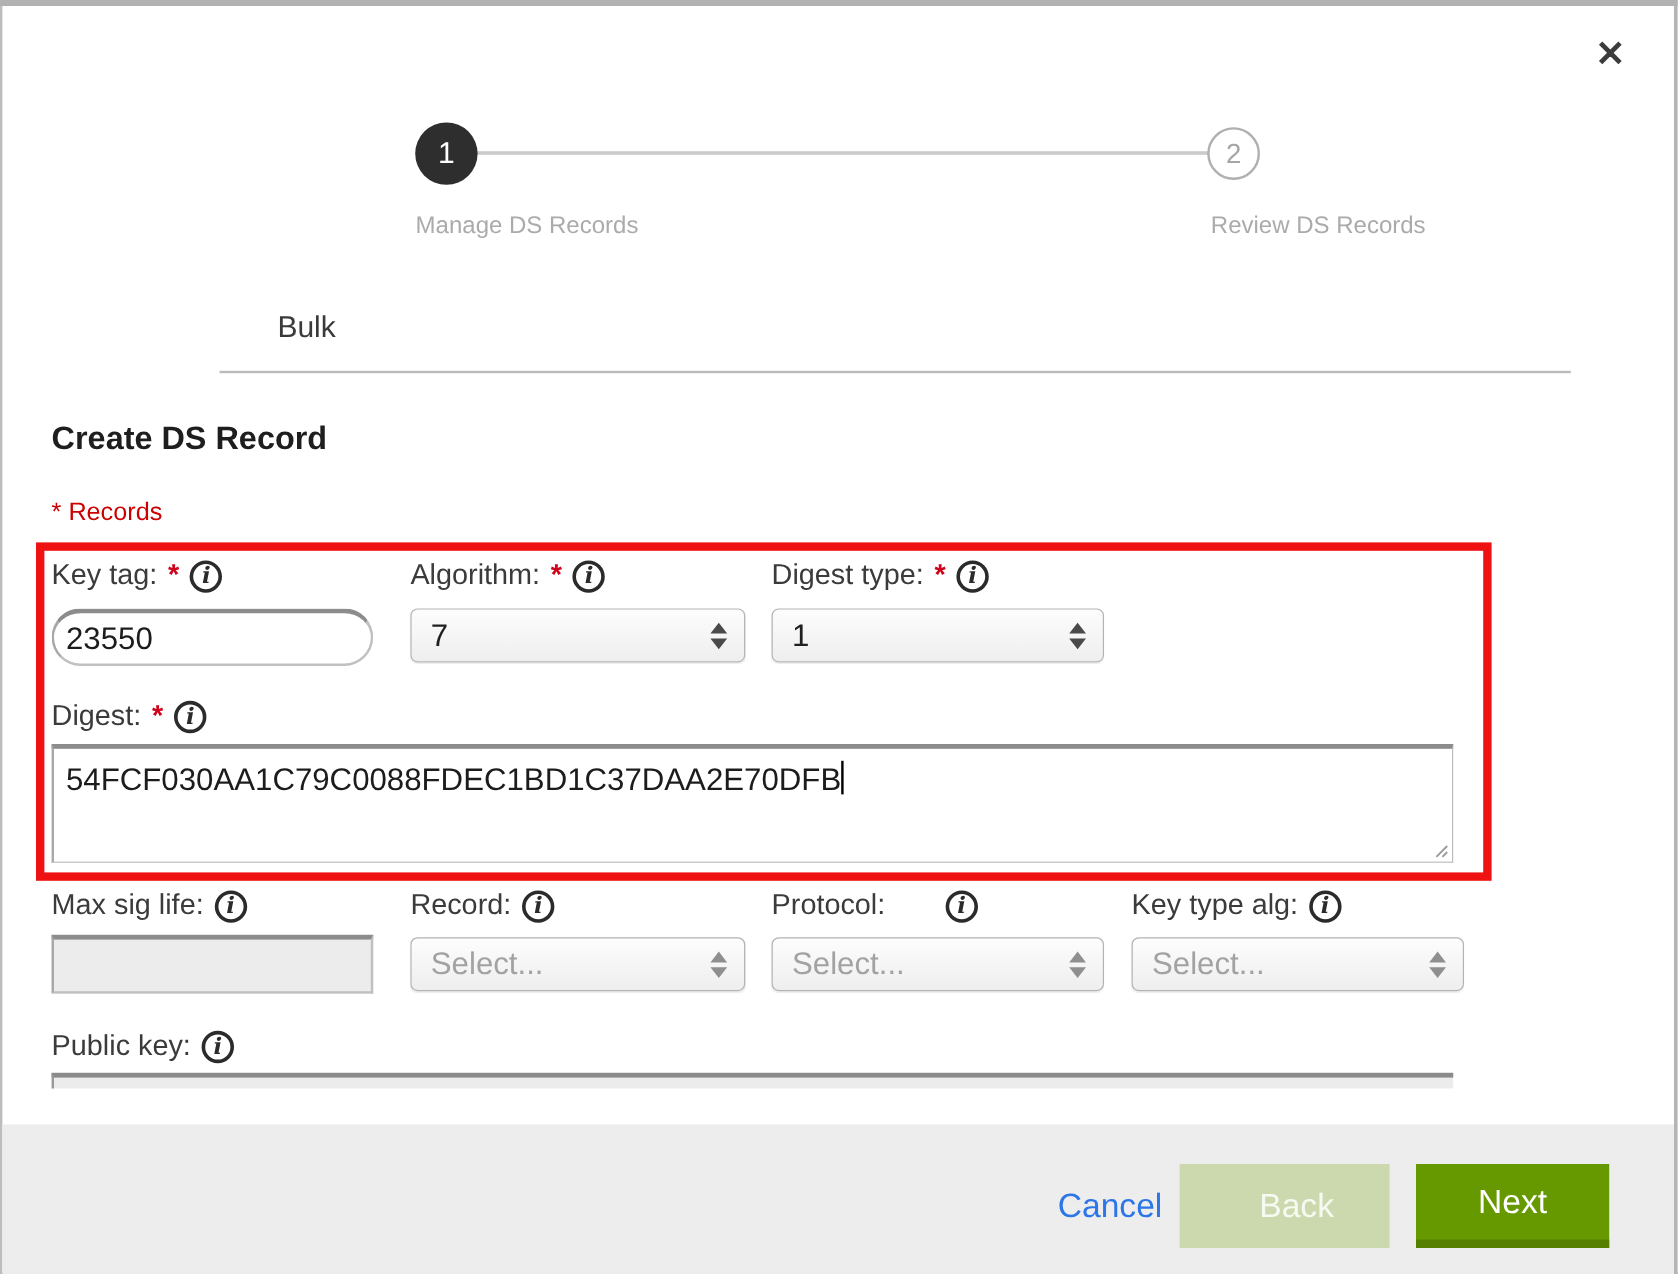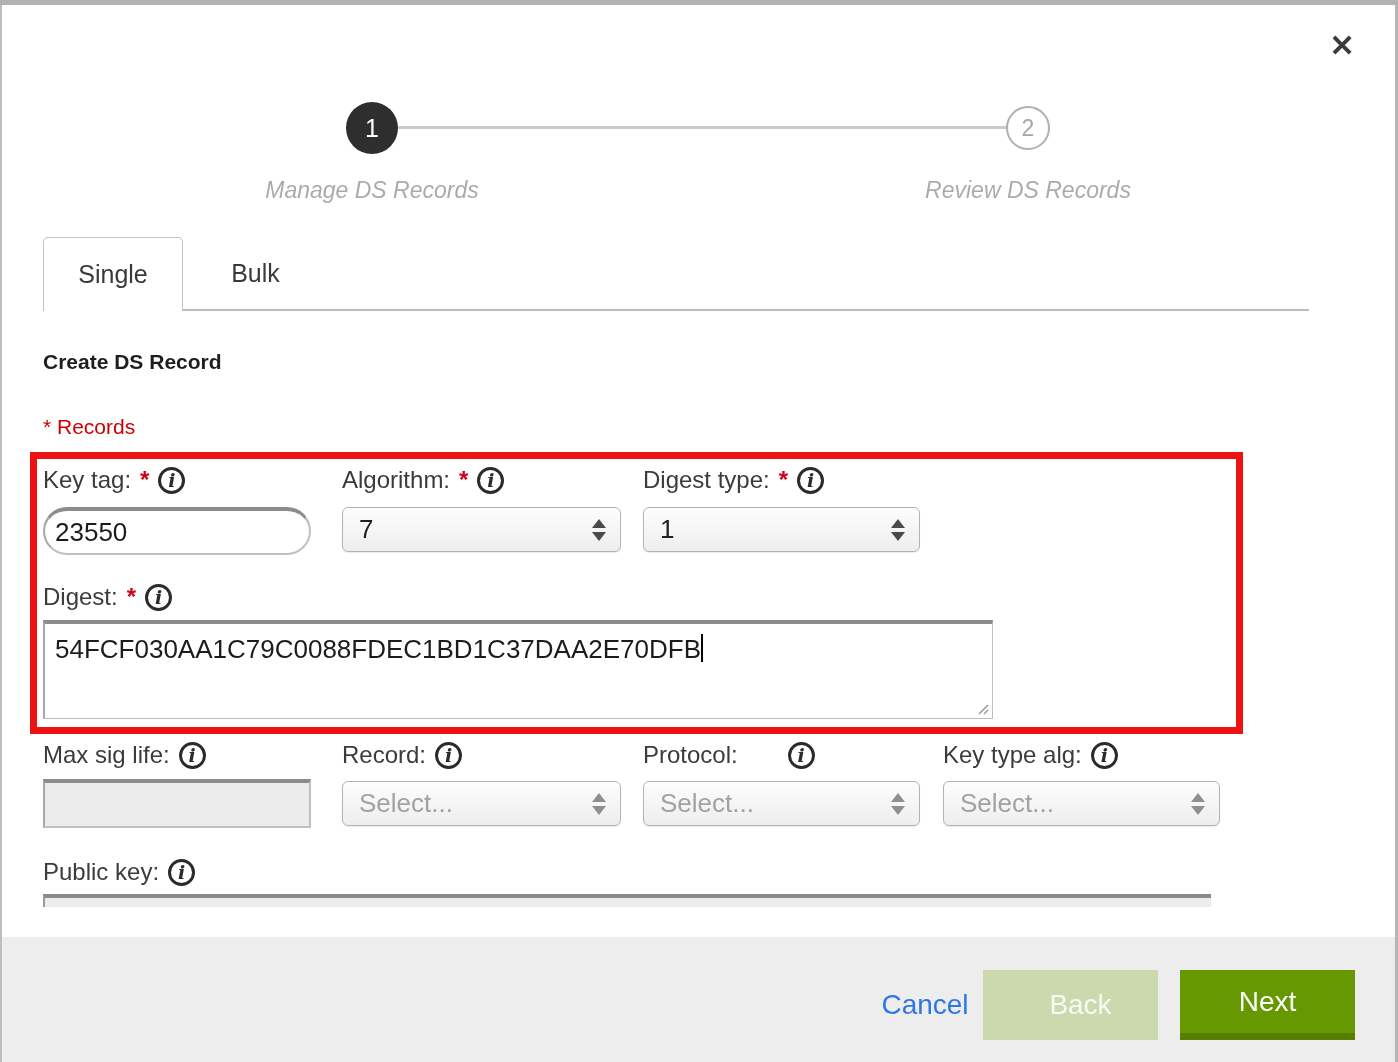--- a/index.html
+++ b/index.html
@@ -21,37 +21,37 @@
   .step-line { position: absolute; left: 397px; top: 126px; width: 611px; height: 3px; background: #cbcbcb; }
   .step-circle-1 {
     position: absolute; left: 346px; top: 102px; width: 52px; height: 52px; border-radius: 50%;
     background: #2e2e2e; color: #ffffff; font-size: 25px; display: flex; align-items: center; justify-content: center;
   }
   .step-circle-2 {
     position: absolute; left: 1006px; top: 106px; width: 44px; height: 44px; border-radius: 50%;
     background: #ffffff; border: 2px solid #b0b0b0; color: #a6a6a6; font-size: 23px;
     display: flex; align-items: center; justify-content: center;
   }
-  .step-label { position: absolute; top: 177px; width: 320px; text-align: center; font-size: 23px; color: #ababab; font-style: italic; }
+  .step-label { position: absolute; top: 177px; width: 320px; text-align: right; font-size: 20px; color: #ababab; }
   .step-label-1 { left: 212px; }
   .step-label-2 { left: 868px; }
 
   
   .tab-line { position: absolute; left: 183px; top: 309px; width: 1126px; height: 2px; background: #bbbbbb; }
   .tab-single {
     position: absolute; left: 43px; top: 237px; width: 140px; height: 74px;
     border: 1px solid #c3c3c3; border-bottom: none; border-radius: 5px 5px 0 0; background: #ffffff;
     display: flex; align-items: center; justify-content: center; font-size: 25px; color: #3a3a3a; cursor: pointer;
   }
   .tab-bulk {
     position: absolute; left: 183px; top: 237px; width: 145px; height: 72px;
     display: flex; align-items: center; justify-content: center; font-size: 25px; color: #3a3a3a; cursor: pointer;
   }
 
-  .form-title { position: absolute; left: 43px; top: 350px; font-size: 21px; font-weight: 700; color: #1e1e1e; }
+  .form-title { position: absolute; left: 43px; top: 350px; font-size: 27px; font-weight: 700; color: #1e1e1e; }
   .required-note { position: absolute; left: 43px; top: 415px; font-size: 21px; color: #cc0000; }
 
   .highlight-box { position: absolute; left: 30px; top: 452px; width: 1213px; height: 282px; border: 7px solid #ef1212; }
 
   .field-label { position: absolute; font-size: 24px; color: #3b3b3b; display: flex; align-items: center; }
   .req-star { color: #d0021b; font-size: 24px; margin-left: 9px; font-weight: 700; }
   .info-icon {
     display: inline-flex; align-items: center; justify-content: center;
     width: 27px; height: 27px; border: 3px solid #2b2b2b; border-radius: 50%;
     margin-left: 9px; font-family: "DejaVu Serif", serif; font-style: italic; font-weight: 700;
@@ -97,40 +97,39 @@
     position: absolute; left: 863px; top: 33px; width: 120px; height: 70px;
     display: flex; align-items: center; justify-content: center;
     font-size: 28px; color: #2d76e8; cursor: pointer;
   }
   .back-btn {
     position: absolute; left: 981px; top: 33px; width: 175px; height: 70px;
     background: #ccd9ae; color: #f7faf0; font-size: 28px; border: none;
     display: flex; align-items: center; justify-content: center; cursor: default; padding-left: 20px;
   }
   .next-btn {
-    position: absolute; left: 1178px; top: 33px; width: 175px; height: 70px;
+    position: absolute; left: 1178px; top: 33px; width: 161px; height: 70px;
     background: #669900; border-bottom: 7px solid #567f00; color: #ffffff; font-size: 28px;
     display: flex; align-items: center; justify-content: center; cursor: pointer;
   }
 </style>
 </head>
 <body>
 
 <div class="page">
 
   <div class="close-btn">✕</div>
 
   <div class="step-line"></div>
   <div class="step-circle-1">1</div>
   <div class="step-circle-2">2</div>
   <div class="step-label step-label-1">Manage DS Records</div>
   <div class="step-label step-label-2">Review DS Records</div>
 
   <div class="tab-line"></div>
-  <div class="tab-single">Single</div>
   <div class="tab-bulk">Bulk</div>
 
   <div class="form-title">Create DS Record</div>
   <div class="required-note">* Records</div>
 
   <div class="highlight-box"></div>
 
   <div class="field-label" style="left:43px; top:466px;">
     <span>Key tag:</span>
     <span class="req-star">*</span>
@@ -162,21 +161,21 @@
         <span class="up"></span>
         <span class="dn"></span>
       </span>
   </div>
 
   <div class="field-label" style="left:43px; top:583px;">
     <span>Digest:</span>
     <span class="req-star">*</span>
     <span class="info-icon">i</span>
   </div>
-  <div class="textarea" style="left:43px; top:620px; width:950px; height:99px;">
+  <div class="textarea" style="left:43px; top:620px; width:1168px; height:99px;">
     <span>54FCF030AA1C79C0088FDEC1BD1C37DAA2E70DFB</span><span class="caret"></span>
     <svg class="resize-handle" width="16" height="16">
       <path d="M15 6 L6 15 M15 11 L11 15" stroke="#999999" stroke-width="1.5" fill="none"></path>
     </svg>
   </div>
 
   <div class="field-label" style="left:43px; top:741px;">
     <span>Max sig life:</span>
     <span class="info-icon">i</span>
   </div>

